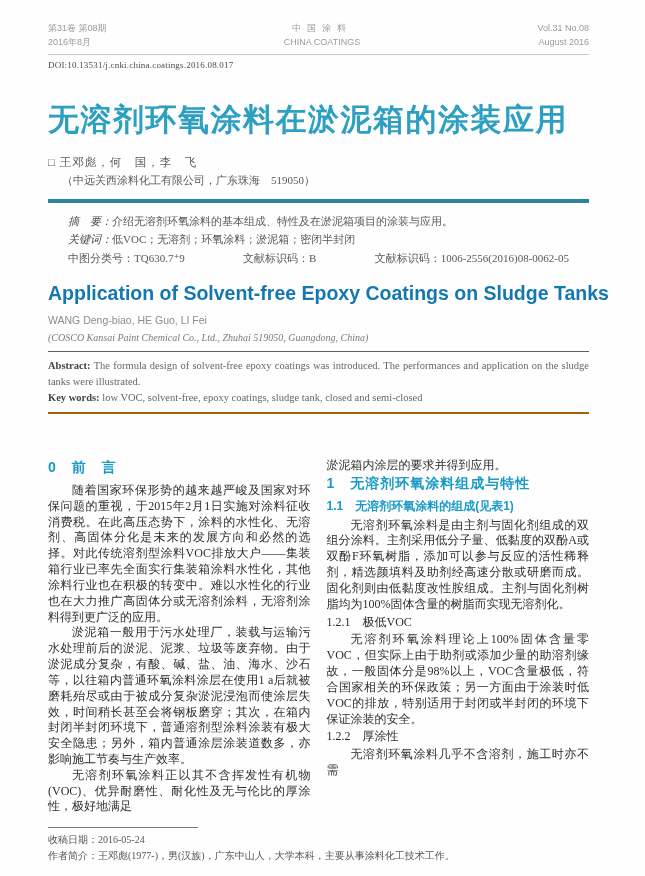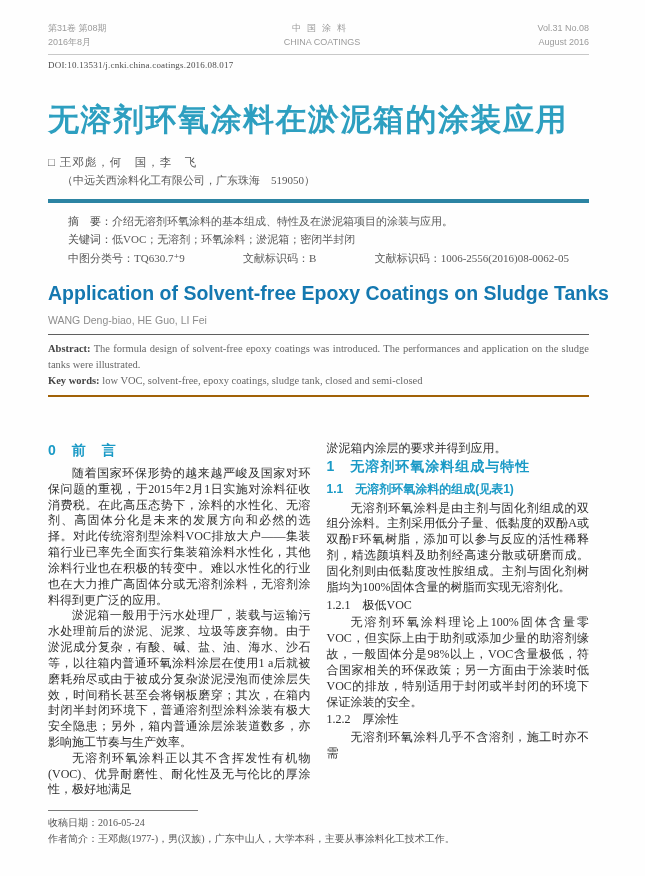--- a/index.html
+++ b/index.html
@@ -33,21 +33,21 @@
     font-weight:bold; font-size:31px; letter-spacing:1.5px;
     color:#2d9fc0; white-space:nowrap;
   }
   .authors-cn { margin-top:14px; font-size:11.5px; color:#5a5a5a; letter-spacing:1px; }
   .affil-cn { margin-top:3px; font-size:11px; color:#5a5a5a; padding-left:14px; }
 
   .teal-bar { margin-top:11px; height:4px; background:#2c84a3; }
 
   
   .abs-cn { padding:10px 20px 0; font-size:11px; color:#585858; line-height:1.6; text-align:justify; }
-  .abs-cn .lbl { color:#4a4a4a; }
+  .abs-cn .lbl { color:#4a4a4a;font-style:italic; }
   .clc-row { display:flex; justify-content:space-between; padding:3px 20px 0; font-size:11px; color:#585858; }
 
   
   .title-en {
     margin-top:16px;
     font-family:"Liberation Sans","DejaVu Sans",sans-serif;
     font-weight:bold; font-size:19.5px; color:#1478b0; white-space:nowrap;
   }
   .authors-en { margin-top:9px; font-family:"Liberation Sans","DejaVu Sans",sans-serif; font-size:10.5px; color:#8d8d8d; }
   .affil-en { margin-top:6px; font-size:10px; color:#7b7b7b; font-style:italic; }
@@ -112,20 +112,21 @@
     <span class="lbl">关键词：</span><span>低VOC；无溶剂；环氧涂料；淤泥箱；密闭半封闭</span>
   </div>
   <div class="clc-row">
     <span><span>中图分类号：</span><span>TQ630.7⁺9</span></span>
     <span><span>文献标识码：</span><span>B</span></span>
     <span><span>文献标识码：</span><span>1006-2556(2016)08-0062-05</span></span>
   </div>
 
   <h2 class="title-en">Application of Solvent-free Epoxy Coatings on Sludge Tanks</h2>
   <div class="authors-en">WANG Deng-biao, HE Guo, LI Fei</div>
+  <div class="affil-en">(COSCO Kansai Paint Chemical Co., Ltd., Zhuhai 519050, Guangdong, China)</div>
   <div class="en-divider"></div>
 
   <div class="abs-en">
     <div>
       <span class="lbl">Abstract:</span><span> The formula design of solvent-free epoxy coatings was introduced. The performances and application on the sludge tanks were illustrated.</span>
     </div>
     <div>
       <span class="lbl">Key words:</span><span> low VOC, solvent-free, epoxy coatings, sludge tank, closed and semi-closed</span>
     </div>
   </div>

